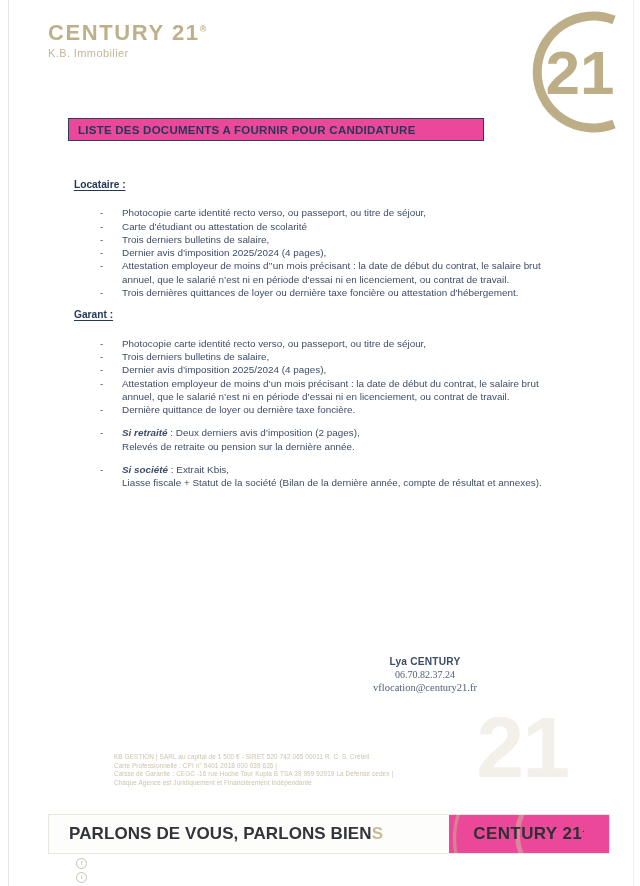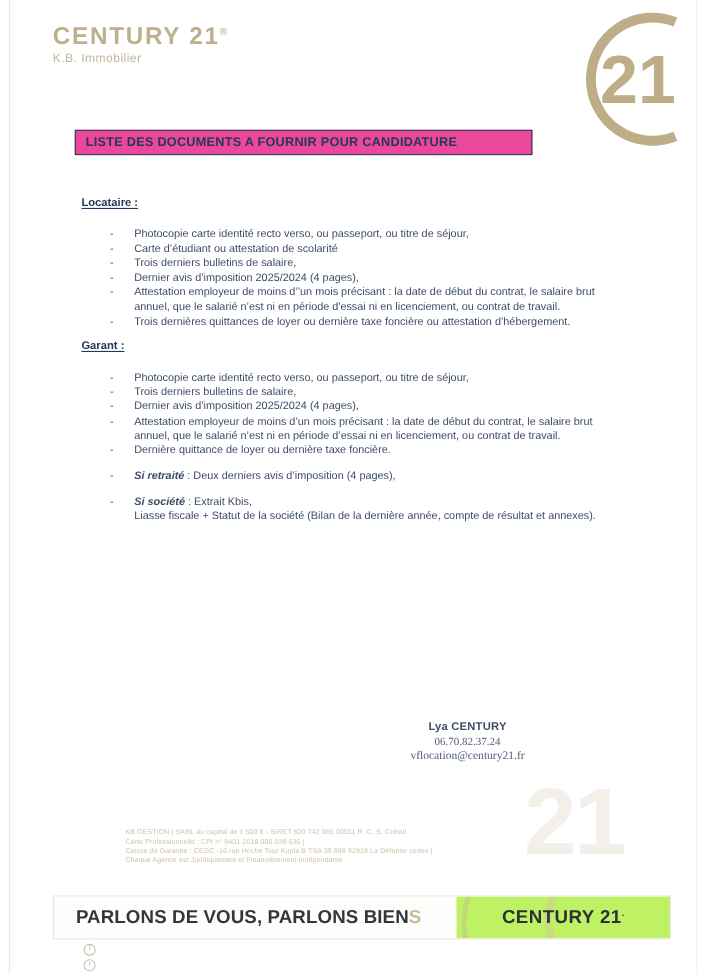--- a/index.html
+++ b/index.html
@@ -223,22 +223,22 @@
   .banner-slogan {
     font-size: 17px;
     font-weight: 700;
     letter-spacing: .1px;
     color: #33353a;
     white-space: nowrap;
   }
   .banner-slogan .gold-s { color: #c9bb94; }
   .banner-right {
     position: relative;
-    width: 194px;
-    background: #bef264;
+    width: 160px;
+    background: #ec4899;
     display: flex;
     align-items: center;
     justify-content: center;
     overflow: hidden;
   }
   .banner-right .swirl {
     position: absolute;
     inset: 0;
     opacity: .5;
   }
@@ -324,21 +324,22 @@
     <div class="sect-head garant">Garant :</div>
     <ul class="items">
       <li><span class="dash">-</span><span>Photocopie carte identité recto verso, ou passeport, ou titre de séjour,</span></li>
       <li><span class="dash">-</span><span>Trois derniers bulletins de salaire,</span></li>
       <li><span class="dash">-</span><span>Dernier   avis d’imposition 2025/2024 (4 pages),</span></li>
       <li><span class="dash">-</span><span>Attestation employeur de moins d’un mois précisant : la date de début du contrat, le salaire brut annuel, que le salarié n’est ni en période d’essai ni en licenciement, ou contrat de travail.</span></li>
       <li><span class="dash">-</span><span>Dernière quittance de loyer ou dernière taxe foncière.</span></li>
 
       <li class="spaced">
         <span class="dash">-</span>
-        <span class="ital">Si retraité</span><span> : Deux derniers avis d’imposition (4 pages),</span><br>
+        <span class="ital">Si retraité</span><span> : Deux derniers avis d’imposition (2 pages),</span><br>
+        <span>Relevés de retraite ou pension sur la dernière année.</span>
       </li>
 
       <li class="spaced">
         <span class="dash">-</span>
         <span class="ital">Si société</span><span> : Extrait Kbis,</span><br>
         <span>Liasse fiscale + Statut de la société (Bilan de la dernière année, compte de résultat et annexes).</span>
       </li>
     </ul>
 
   </div>

